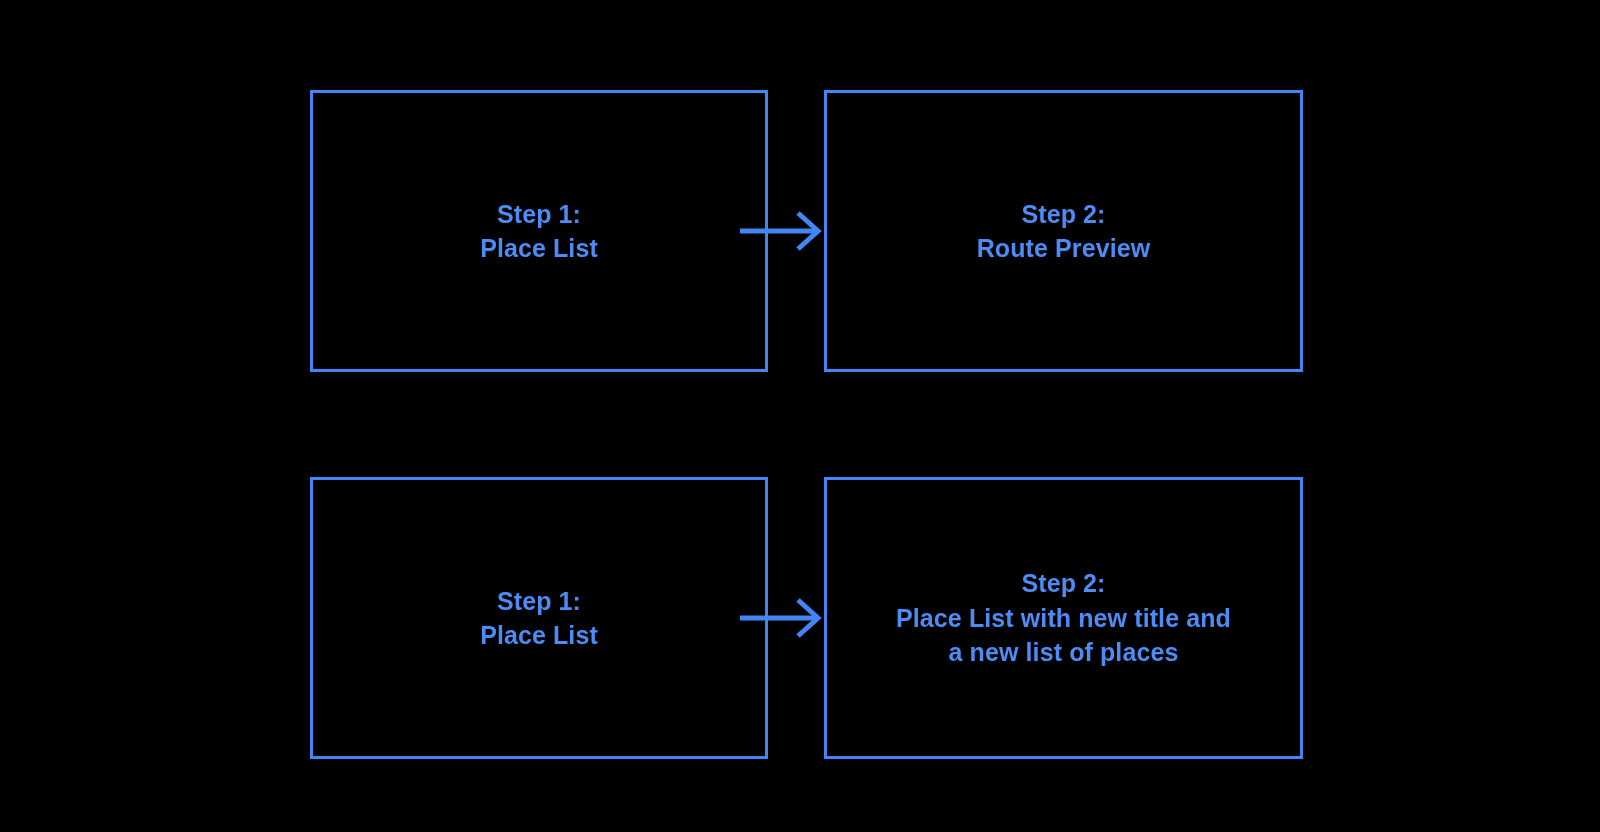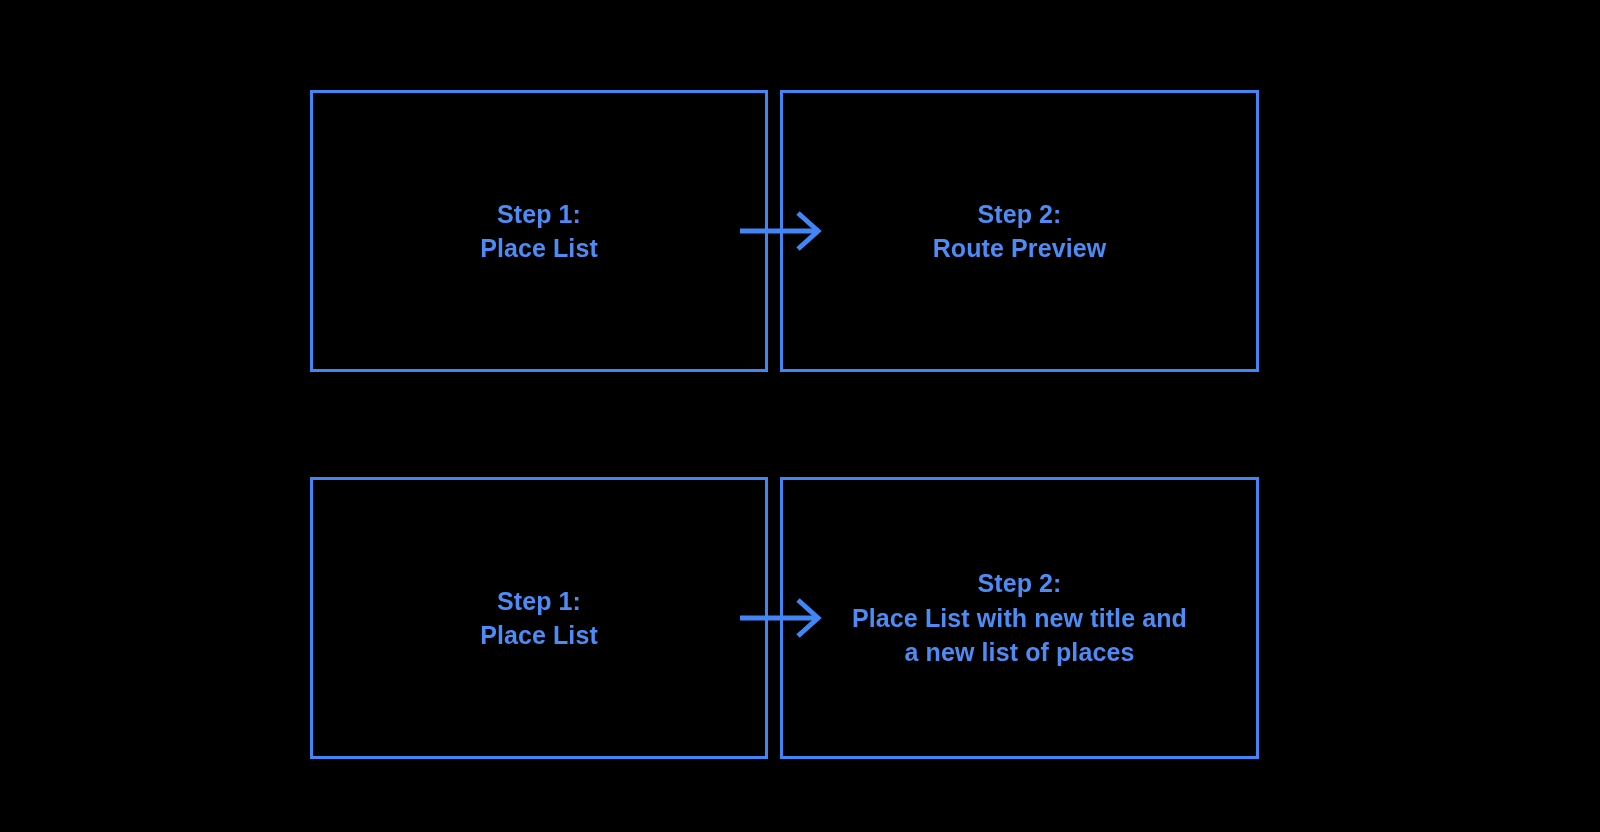--- a/index.html
+++ b/index.html
@@ -39,21 +39,21 @@
     justify-content: center;
     text-align: center;
   }
   .node-box.box-left {
     left: 310px;
     top: 10px;
     width: 458px;
     height: 282px;
   }
   .node-box.box-right {
-    left: 780px;
+    left: 824px;
     top: 10px;
     width: 479px;
     height: 282px;
   }
 
   .node-label {
     color: #4d8bf5;
     font-size: 25px;
     font-weight: bold;
     line-height: 1.38;

